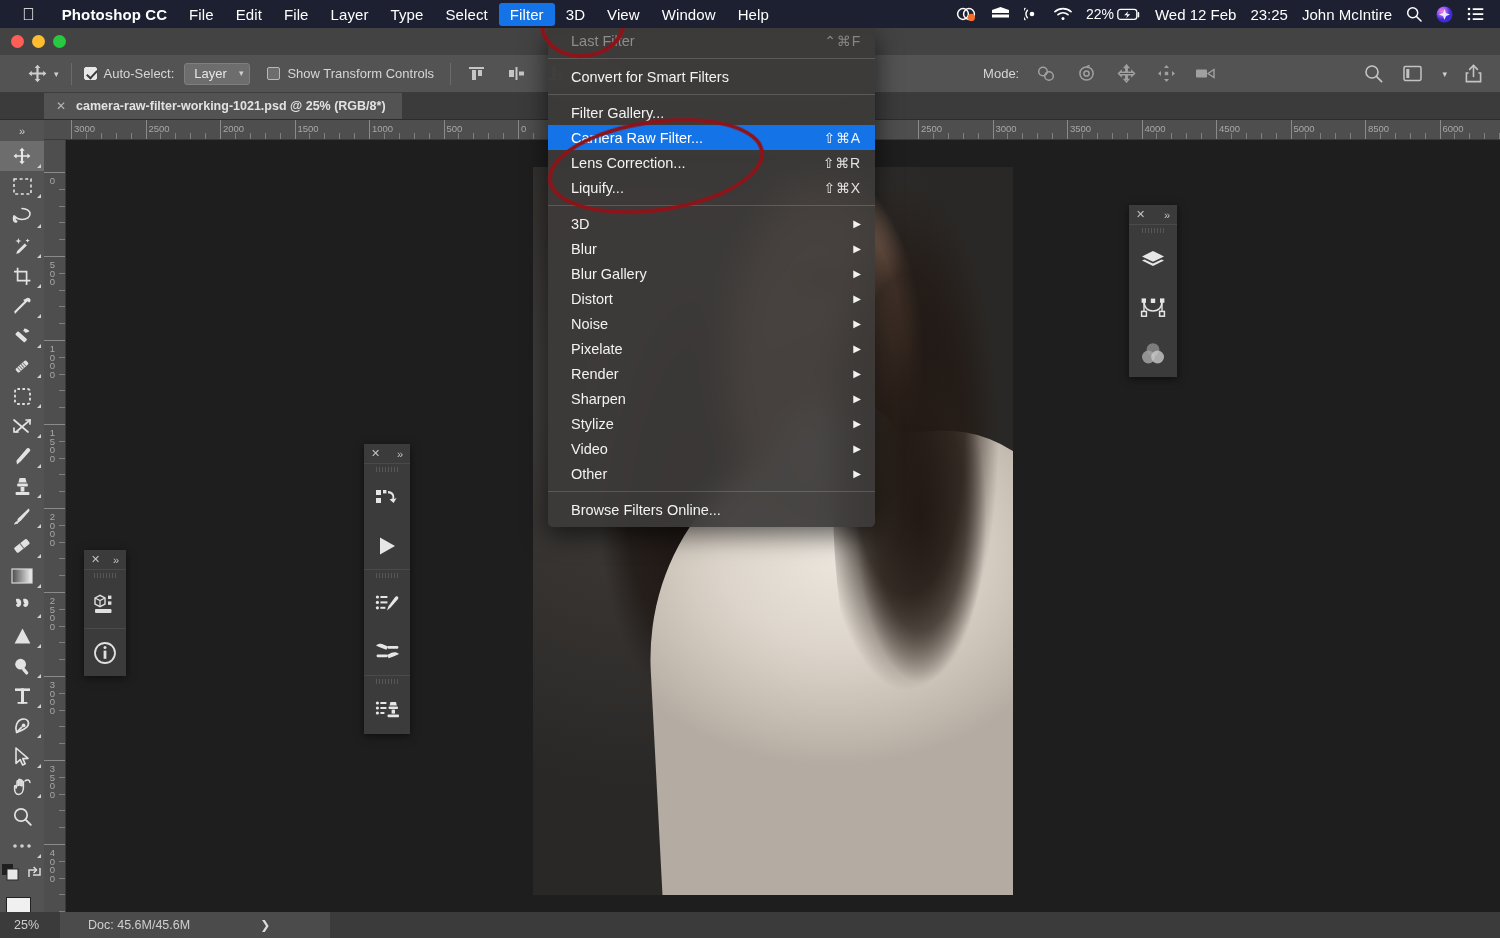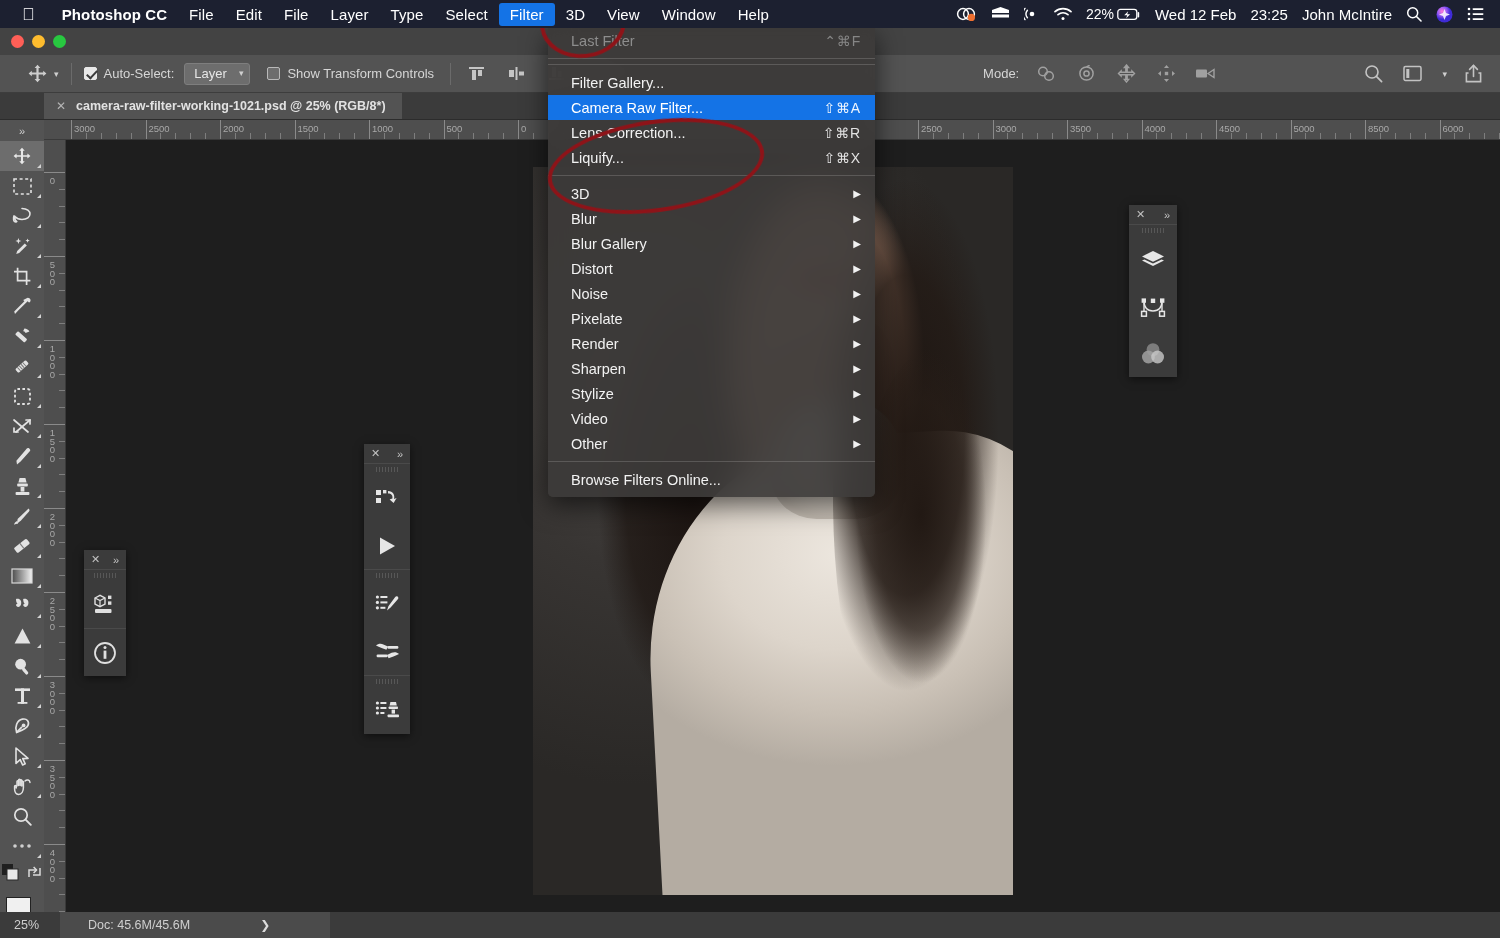--- a/index.html
+++ b/index.html
@@ -1018,20 +1018,23 @@
       </span>
     </div>
   </div>
 
   <div class="menu" id="filterMenu">
       <div class="mrow tall disabled">
         <span class="mlabel">Last Filter</span>
         <span class="mkeys">⌃⌘F</span>
       </div>
       <div class="msep"></div>
+      <div class="mrow tall">
+        <span class="mlabel">Convert for Smart Filters</span>
+      </div>
       <div class="msep"></div>
       <div class="mrow tall">
         <span class="mlabel">Filter Gallery...</span>
       </div>
       <div class="mrow tall sel">
         <span class="mlabel">Camera Raw Filter...</span>
         <span class="mkeys">⇧⌘A</span>
       </div>
       <div class="mrow tall">
         <span class="mlabel">Lens Correction...</span>

